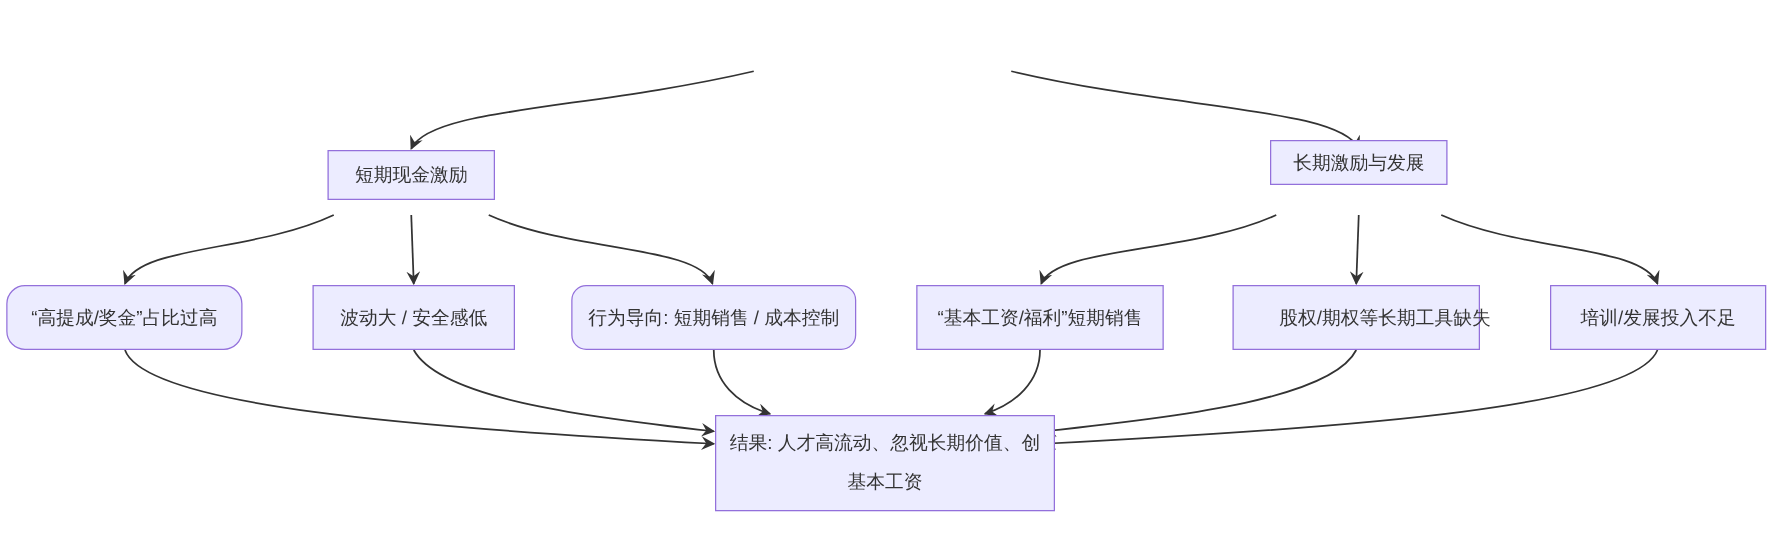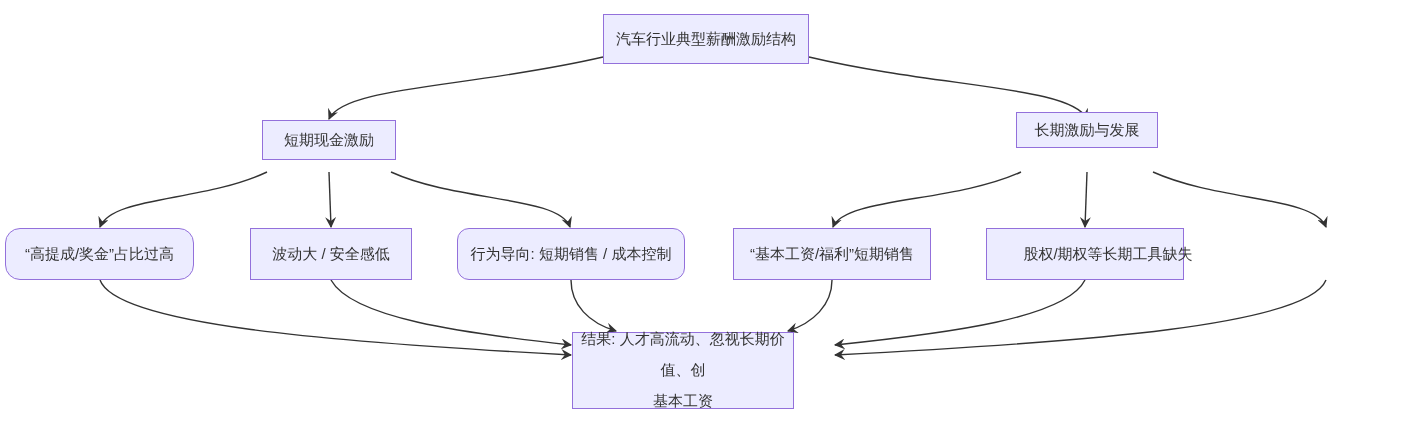--- a/index.html
+++ b/index.html
@@ -71,23 +71,20 @@
     <path class="edge" d="M 1087 172 L 1085 227" marker-end="url(#arrow)"></path>
     <path class="edge" d="M 1153 172 C 1220 202, 1314 196, 1326 227" marker-end="url(#arrow)"></path>
     <path class="edge" d="M 100 280 C 116 325, 330 342, 571 355" marker-end="url(#arrow)"></path>
     <path class="edge" d="M 331 280 C 352 318, 462 333, 571 345" marker-end="url(#arrow)"></path>
     <path class="edge" d="M 571 280 C 571 305, 589 323, 616 331" marker-end="url(#arrow)"></path>
     <path class="edge" d="M 832 280 C 832 305, 813 323, 788 331" marker-end="url(#arrow)"></path>
     <path class="edge" d="M 1085 280 C 1066 318, 950 333, 835 345" marker-end="url(#arrow)"></path>
     <path class="edge" d="M 1326 280 C 1308 325, 1090 342, 835 355" marker-end="url(#arrow)"></path>
   </svg>
 
-  <div class="node" style="left:603px; top:14px; width:206px; height:50px;">
-    <span>汽车行业典型薪酬激励结构</span>
-  </div>
 
   <div class="node" style="left:262px; top:120px; width:134px; height:40px;">
     <span>短期现金激励</span>
   </div>
 
   <div class="node" style="left:1016px; top:112px; width:142px; height:36px;">
     <span>长期激励与发展</span>
   </div>
 
   <div class="node" style="left:5px; top:228px; width:189px; height:52px;border-radius:15px;">
@@ -103,19 +100,22 @@
   </div>
 
   <div class="node" style="left:733px; top:228px; width:198px; height:52px;">
     <span>“基本工资/福利”短期销售</span>
   </div>
 
   <div class="node" style="left:986px; top:228px; width:198px; height:52px;padding-left:46px;">
     <span>股权/期权等长期工具缺失</span>
   </div>
 
+  <div class="node" style="left:1240px; top:228px; width:173px; height:52px;">
+    <span>培训/发展投入不足</span>
+  </div>
 
-  <div class="node multiline" style="left:572px; top:332px; width:222px; height:77px;">
+  <div class="node multiline" style="left:572px; top:332px; width:272px; height:77px;">
     <div class="line">结果: 人才高流动、忽视长期价值、创</div>
     <div class="line">基本工资</div>
   </div>
 
 </div>
 
 </body></html>

